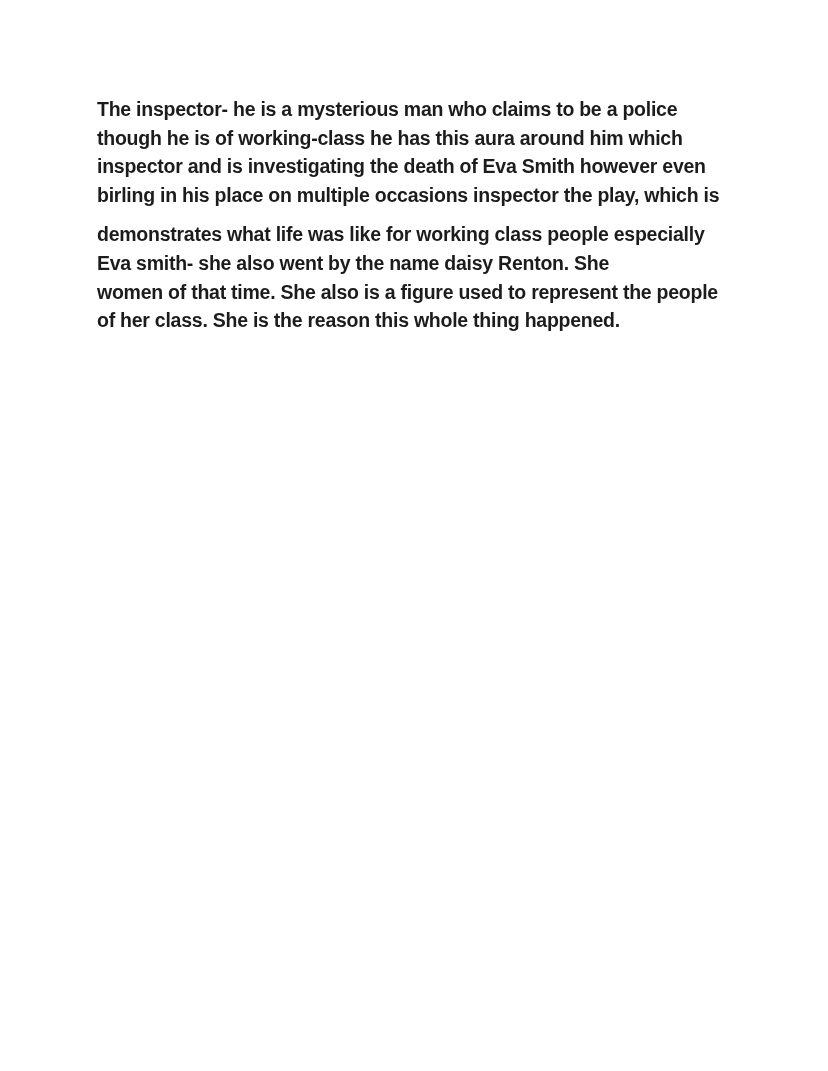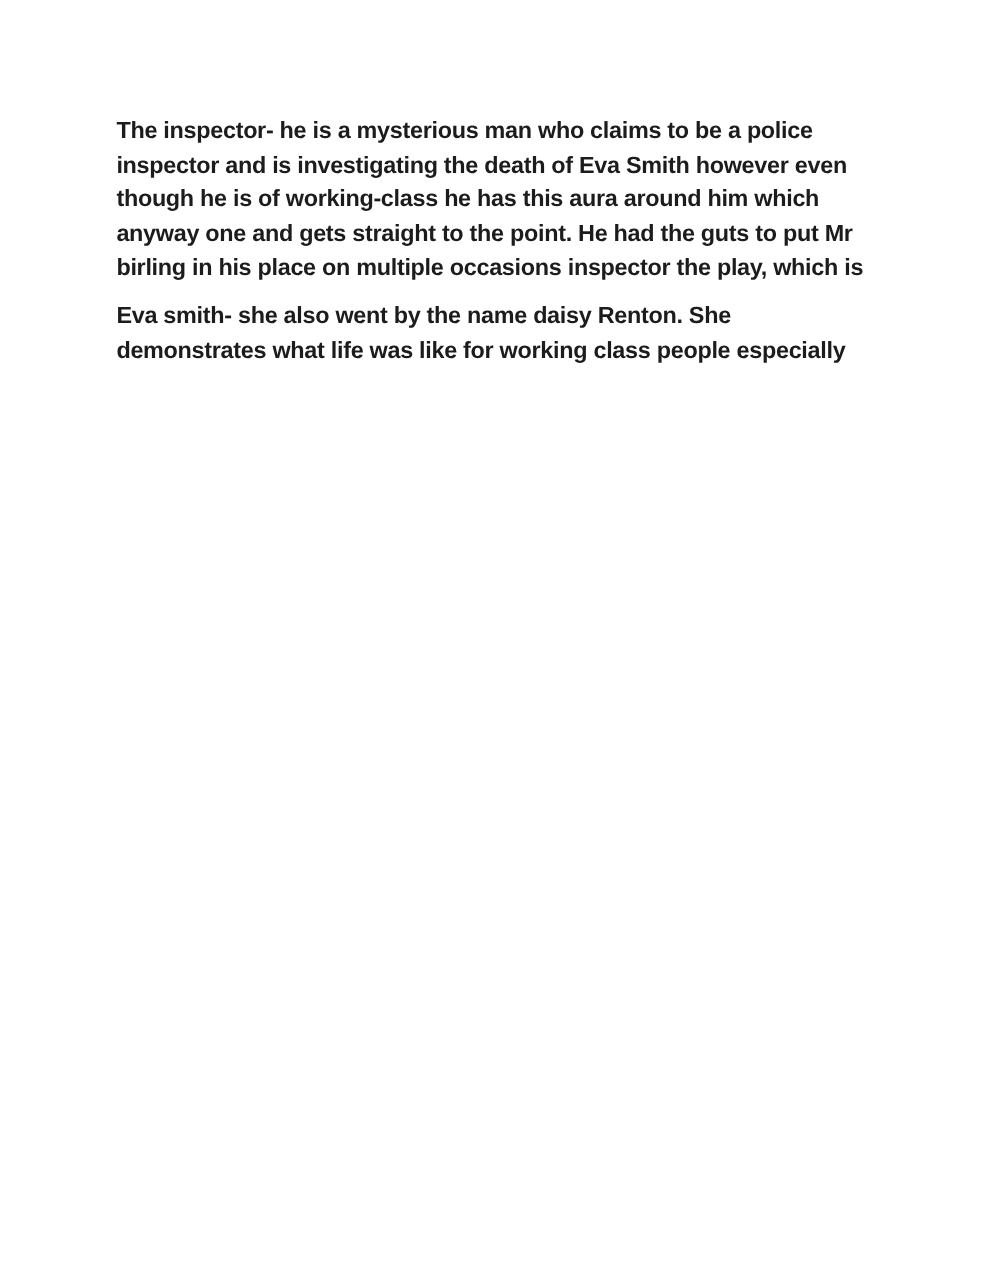--- a/index.html
+++ b/index.html
@@ -34,25 +34,26 @@
   }
 </style>
 </head>
 <body>
 
 <div class="page">
   <div class="content">
 
     <div class="para">
       <div class="line">The inspector- he is a mysterious man who claims to be a police</div>
+      <div class="line">though he is of working-class he has this aura around him which</div>
       <div class="line">inspector and is investigating the death of Eva Smith however even</div>
-      <div class="line">though he is of working-class he has this aura around him which</div>
-      <div class="line">anyway one and gets straight to the point. He had the guts to put Mr</div>
       <div class="line">birling in his place on multiple occasions inspector the play, which is</div>
     </div>
 
     <div class="para">
+      <div class="line">demonstrates what life was like for working class people especially</div>
       <div class="line">Eva smith- she also went by the name daisy Renton. She</div>
-      <div class="line">demonstrates what life was like for working class people especially</div>
+      <div class="line">women of that time. She also is a figure used to represent the people</div>
+      <div class="line">of her class. She is the reason this whole thing happened.</div>
     </div>
 
   </div>
 </div>
 
 </body></html>

